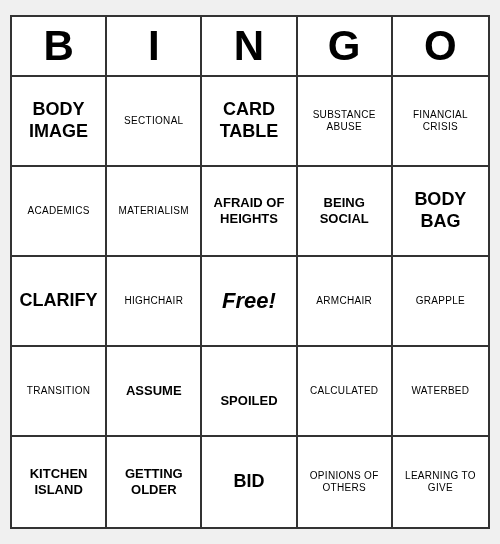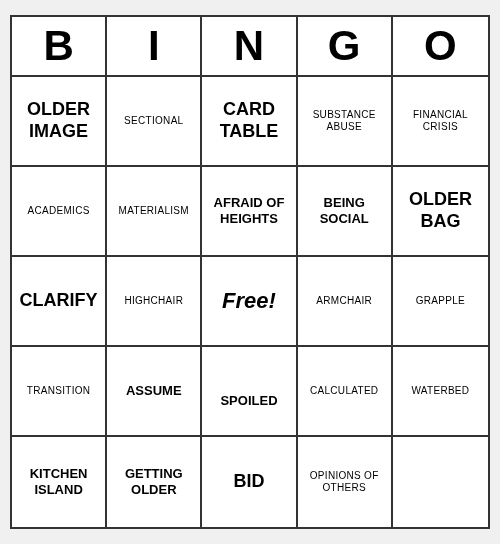--- a/index.html
+++ b/index.html
@@ -81,21 +81,21 @@
 <div class="bingo-card">
   <div class="bingo-header">
   <div class="bingo-header-cell">B</div>
       <div class="bingo-header-cell">I</div>
       <div class="bingo-header-cell">N</div>
       <div class="bingo-header-cell">G</div>
       <div class="bingo-header-cell">O</div>
     </div>
   <div class="bingo-grid">
   <div class="bingo-cell">
-        <span class="cell-text large" style="white-space: pre-wrap;">OLDER IMAGE</span>
+        <span class="cell-text large" style="white-space: pre-wrap;">BODY IMAGE</span>
       </div>
       <div class="bingo-cell">
         <span class="cell-text small">SECTIONAL</span>
       </div>
       <div class="bingo-cell">
         <span class="cell-text large" style="white-space: pre-wrap;">CARD TABLE</span>
       </div>
       <div class="bingo-cell">
         <span class="cell-text small">SUBSTANCE ABUSE</span>
       </div>
@@ -108,21 +108,21 @@
       <div class="bingo-cell">
         <span class="cell-text small">MATERIALISM</span>
       </div>
       <div class="bingo-cell">
         <span class="cell-text medium" style="white-space: pre-wrap;">AFRAID OF HEIGHTS</span>
       </div>
       <div class="bingo-cell">
         <span class="cell-text medium" style="white-space: pre-wrap;">BEING SOCIAL</span>
       </div>
       <div class="bingo-cell">
-        <span class="cell-text large" style="white-space: pre-wrap;">OLDER BAG</span>
+        <span class="cell-text large" style="white-space: pre-wrap;">BODY BAG</span>
       </div>
       <div class="bingo-cell">
         <span class="cell-text large" style="white-space: pre-wrap;">CLARIFY</span>
       </div>
       <div class="bingo-cell">
         <span class="cell-text small">HIGHCHAIR</span>
       </div>
       <div class="bingo-cell">
         <span class="cell-text free">Free!</span>
       </div>
@@ -152,14 +152,17 @@
       </div>
       <div class="bingo-cell">
         <span class="cell-text medium" style="white-space: pre-wrap;">GETTING OLDER</span>
       </div>
       <div class="bingo-cell">
         <span class="cell-text large" style="white-space: pre-wrap;">BID</span>
       </div>
       <div class="bingo-cell">
         <span class="cell-text small">OPINIONS OF OTHERS</span>
       </div>
+      <div class="bingo-cell">
+        <span class="cell-text small">LEARNING TO GIVE</span>
+      </div>
     </div>
 </div>
 
 </body></html>

